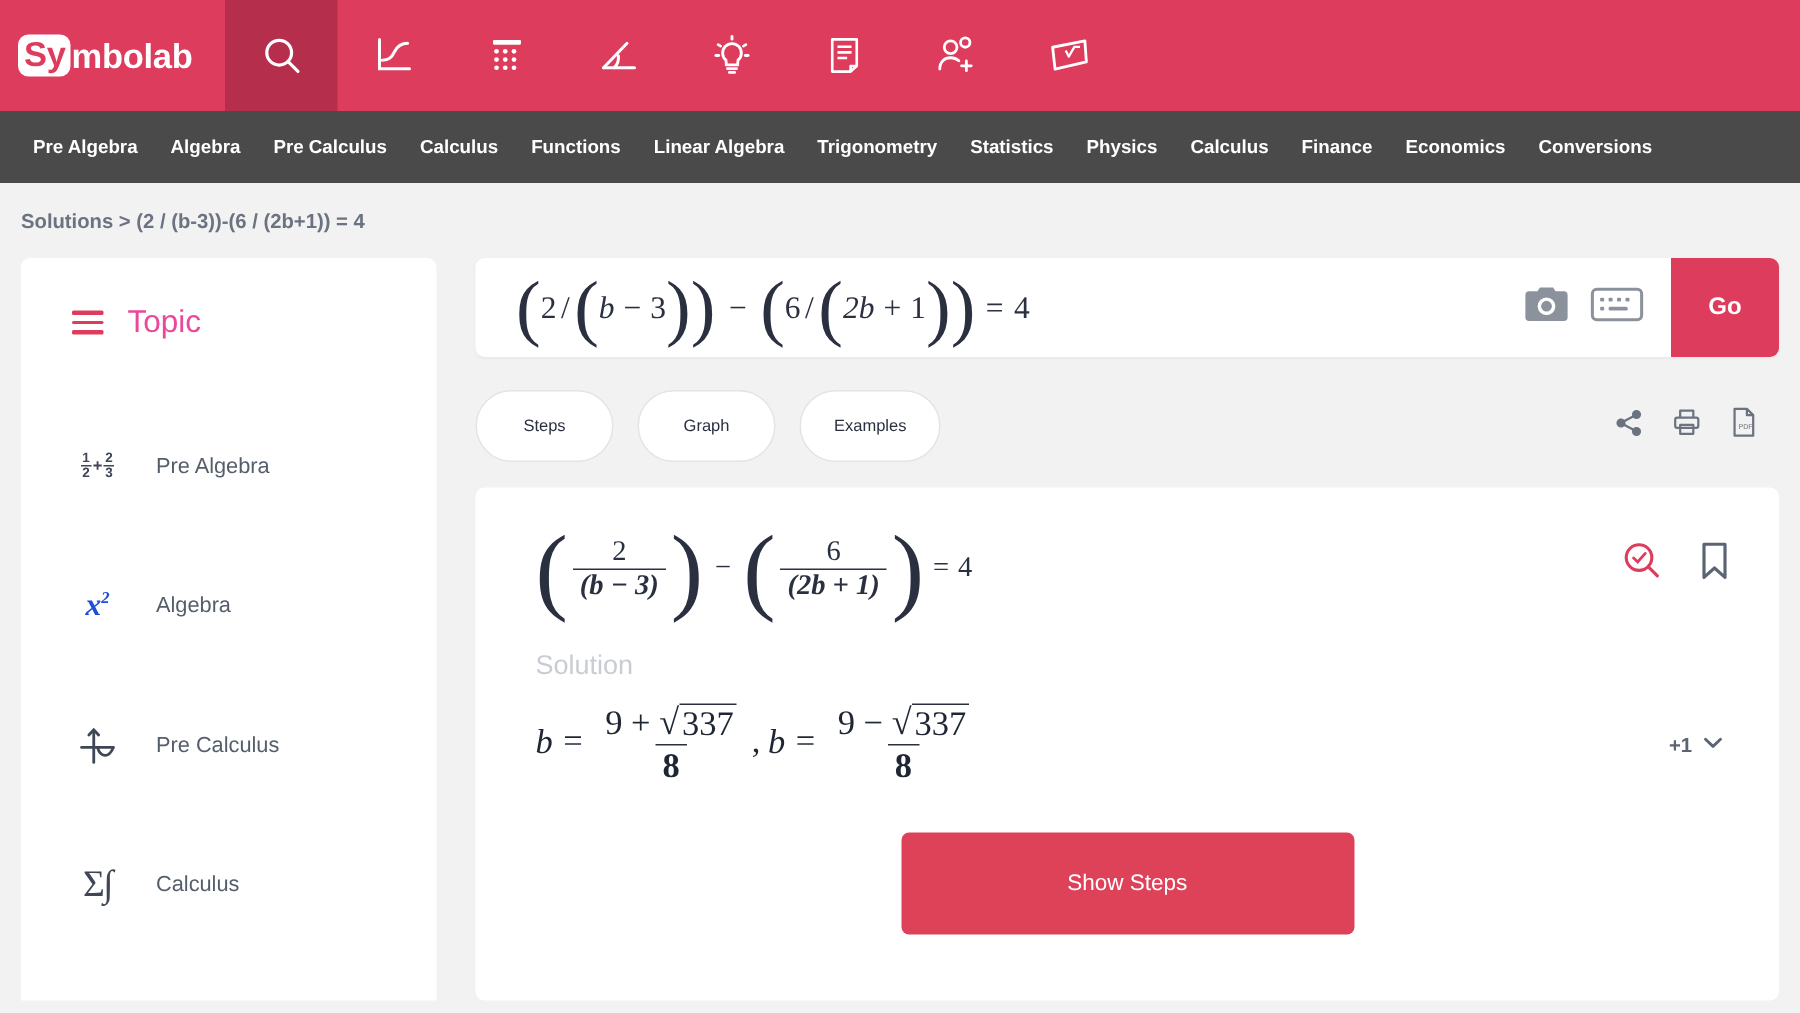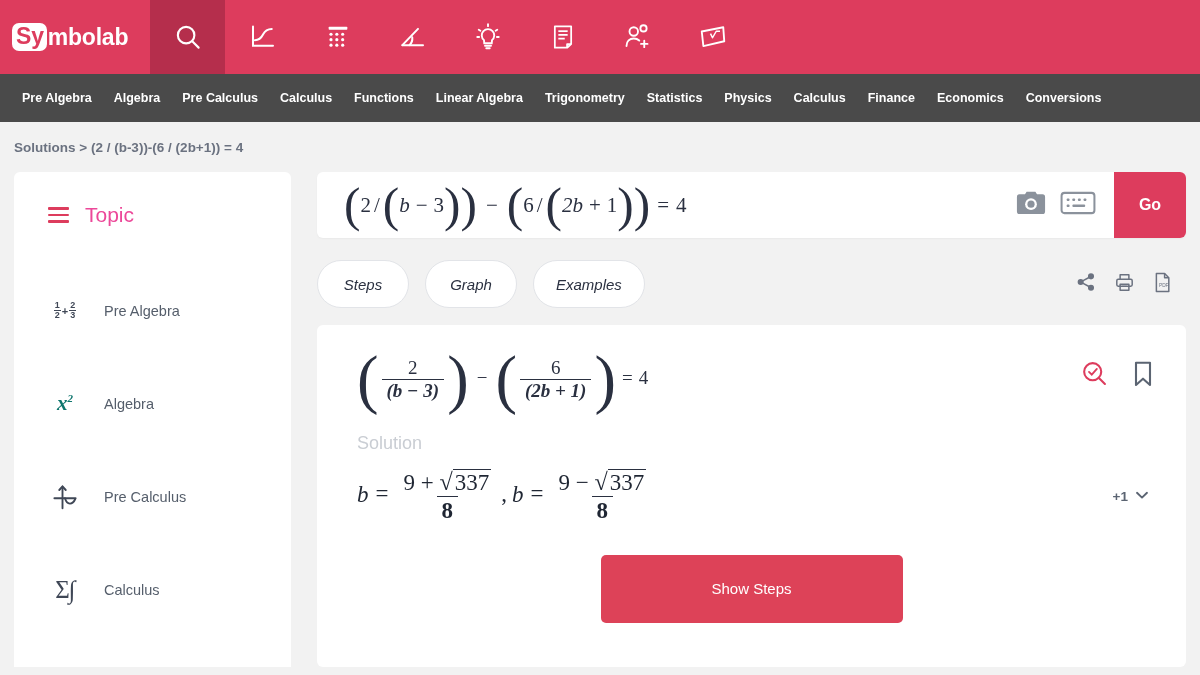--- a/index.html
+++ b/index.html
@@ -114,21 +114,21 @@
     color: #3f4756;
   }
   .topic-label { font-size: 14.5px; color: #555e6b; }
 
   
   .frac-ico { display: flex; align-items: center; font-size: 9px; font-weight: 700; color: #3f4756; }
   .frac { display: inline-flex; flex-direction: column; align-items: center; line-height: 1.05; }
   .frac .num { border-bottom: 1.4px solid #3f4756; padding: 0 1px; }
   .frac .den { padding: 0 1px; }
   .frac-plus { margin: 0 1px; font-size: 11px; }
-  .x2 { font-size: 21px; font-weight: 700; font-style: italic; font-family: "Liberation Serif", serif; color: #0f766e; }
+  .x2 { font-size: 21px; font-weight: 700; font-style: italic; font-family: "Liberation Serif", serif; color: #1d4ed8; }
   .x2 sup { font-size: 11px; font-weight: 700; }
   .sigma { font-size: 25px; font-family: "Liberation Serif", serif; color: #3f4756; letter-spacing: -1px; }
 
   
   .main { flex: 1; display: flex; flex-direction: column; }
 
   
   .inputbar {
     background: #ffffff;
     border-radius: 6px;
@@ -165,25 +165,24 @@
     height: 54px;
   }
   .pill {
     height: 48px;
     min-width: 92px;
     padding: 0 22px;
     border: 1.4px solid #e2e4e8;
     background: #ffffff;
     border-radius: 26px;
     display: flex; align-items: center; justify-content: center;
-    font-size: 15px;
+    font-size: 11px;
     color: #2a3040;
     margin-right: 16px;
     cursor: pointer;
-    font-style: italic;
   }
   .tab-actions {
     margin-left: auto;
     display: flex; align-items: center; gap: 18px;
     padding-right: 14px;
   }
 
   
   .card {
     margin-top: 14px;

